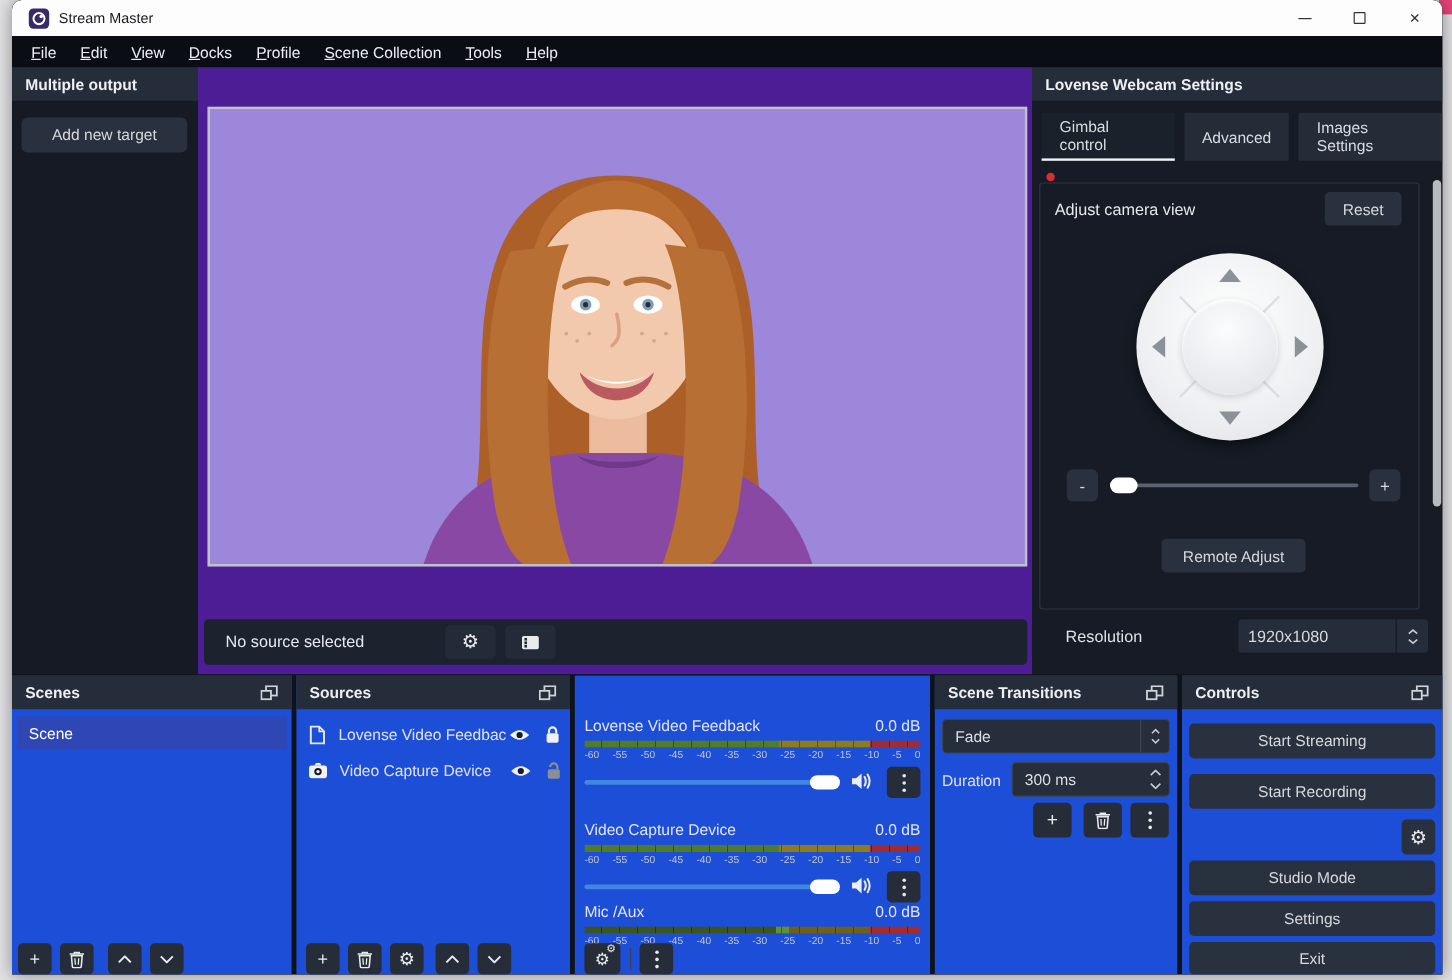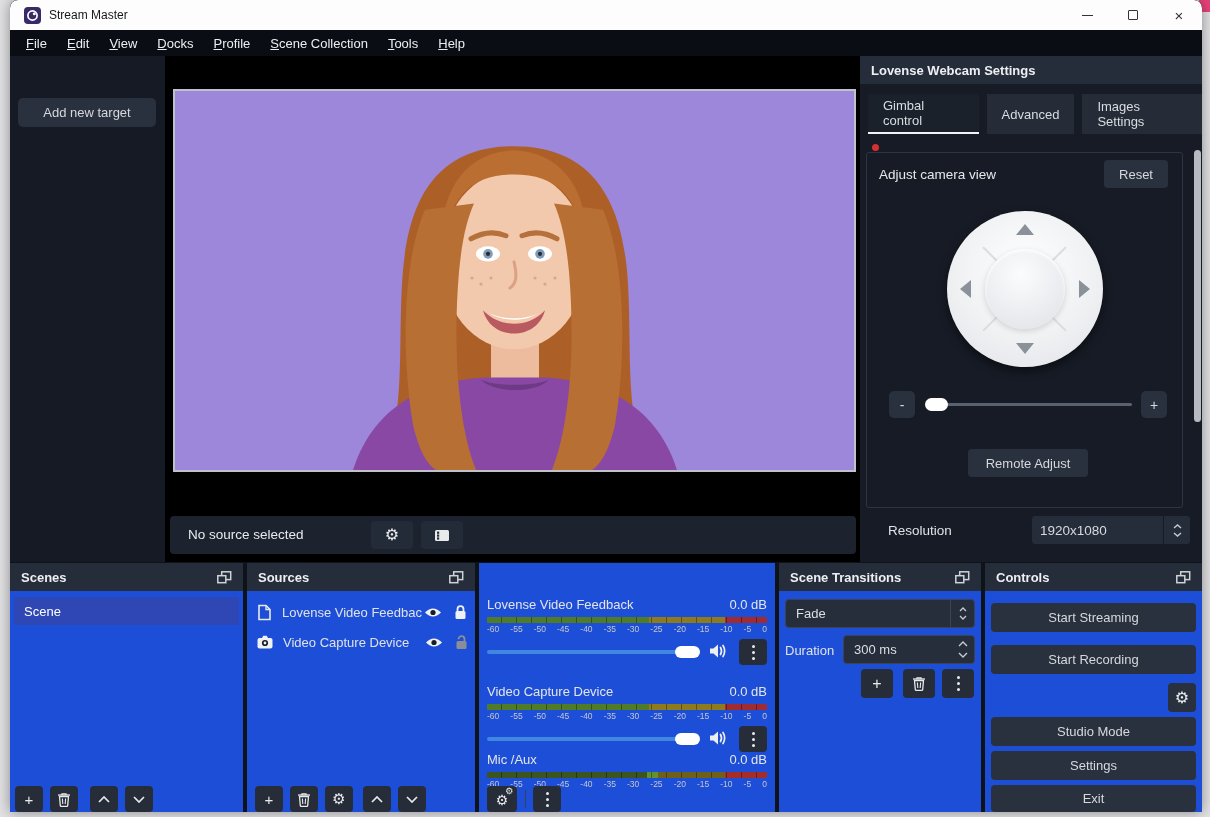--- a/index.html
+++ b/index.html
@@ -32,21 +32,21 @@
   .tb-btn { position:absolute; width:28px; height:26px; top:223px; background:#262d39; border-radius:4px; display:flex; align-items:center; justify-content:center; color:#e8eaec; font-size:15px; }
   .dots { display:flex; flex-direction:column; gap:3px; }
   .dots i { width:3px; height:3px; border-radius:50%; background:#e8eaec; }
   .gear-glyph { font-family:"DejaVu Sans",sans-serif; color:#e8eaec; font-size:16px; line-height:1; }
 
   
   .left-dock { position:absolute; left:0; top:56px; width:155px; height:506px; background:#151a24; }
   .add-target-btn { position:absolute; left:8px; top:42px; width:138px; height:29px; border-radius:5px; }
 
   
-  .center { position:absolute; left:155px; top:56px; width:695px; height:506px; background:#000000; }
+  .center { position:absolute; left:155px; top:56px; width:695px; height:506px; background:#4c1d95; }
   .preview { position:absolute; left:8px; top:33px; width:683px; height:383px; border:2px solid #bfc3c9; background:#9d87da; }
   .preview svg { display:block; width:100%; height:100%; }
   .status-bar { position:absolute; left:5px; top:460px; width:686px; height:38px; background:#1c222e; border-radius:4px; }
   .status-text { position:absolute; left:18px; top:11px; font-size:13.5px; color:#e8eaed; }
   .sb-btn { position:absolute; top:5px; width:42px; height:28px; background:#242b38; border-radius:4px; display:flex; align-items:center; justify-content:center; }
 
   
   .right-dock { position:absolute; left:850px; top:56px; width:342px; height:506px; background:#161b25; }
   .tabs { position:absolute; left:8px; top:38px; height:40px; display:flex; gap:8px; }
   .tab { background:#252c38; color:#d9dce0; font-size:13px; display:flex; align-items:center; justify-content:center; padding:0 15px; }
@@ -158,20 +158,23 @@
     <span class="menu-item">Edit</span>
     <span class="menu-item">View</span>
     <span class="menu-item">Docks</span>
     <span class="menu-item">Profile</span>
     <span class="menu-item">Scene Collection</span>
     <span class="menu-item">Tools</span>
     <span class="menu-item">Help</span>
   </div>
 
   <div class="left-dock">
+    <div class="dock-header">
+      <span>Multiple output</span>
+    </div>
     <div class="btn add-target-btn">Add new target</div>
   </div>
 
   <div class="center">
     <div class="preview">
       <svg viewBox="0 0 679 377" preserveAspectRatio="none">
         <rect width="679" height="377" fill="#9d87da"></rect>
         <path d="M339,55 C253,55 231,120 227,192 C223,262 231,330 204,377 L476,377 C449,330 457,262 453,192 C449,120 425,55 339,55 Z" fill="#ad5f28"></path>
         <rect x="316" y="238" width="48" height="54" fill="#edbb9e"></rect>
         <path d="M178,377 C200,308 258,288 310,285 L370,285 C422,288 480,308 502,377 Z" fill="#8a48a5"></path>

